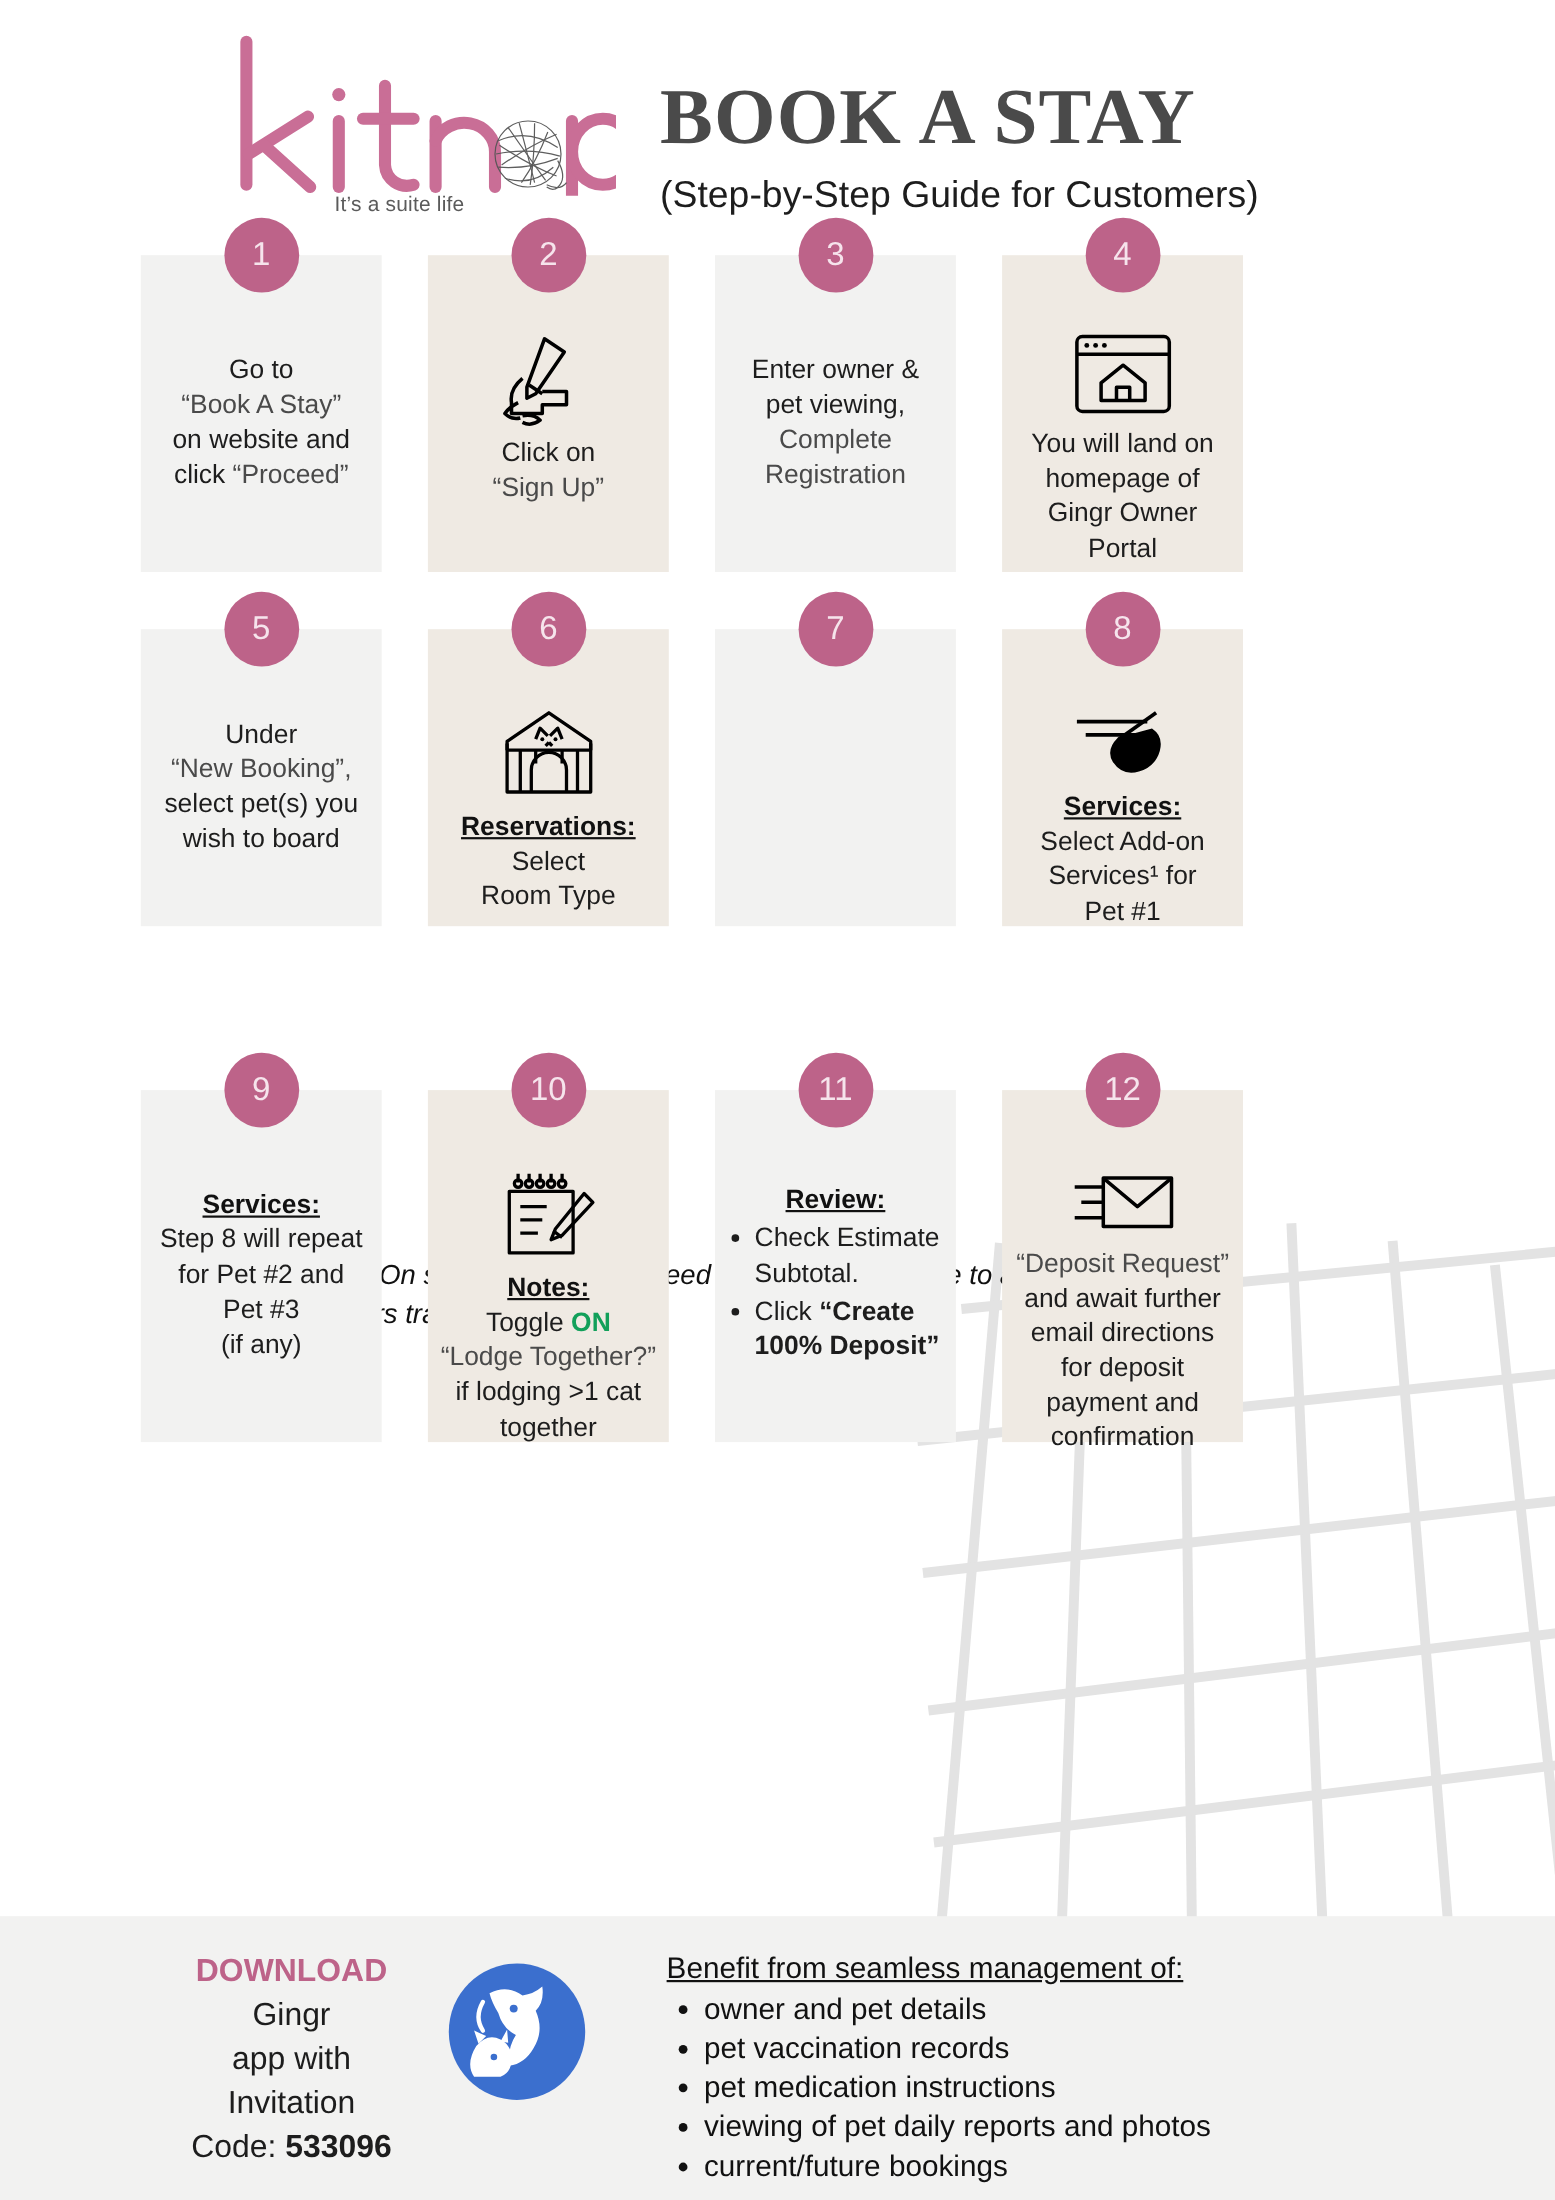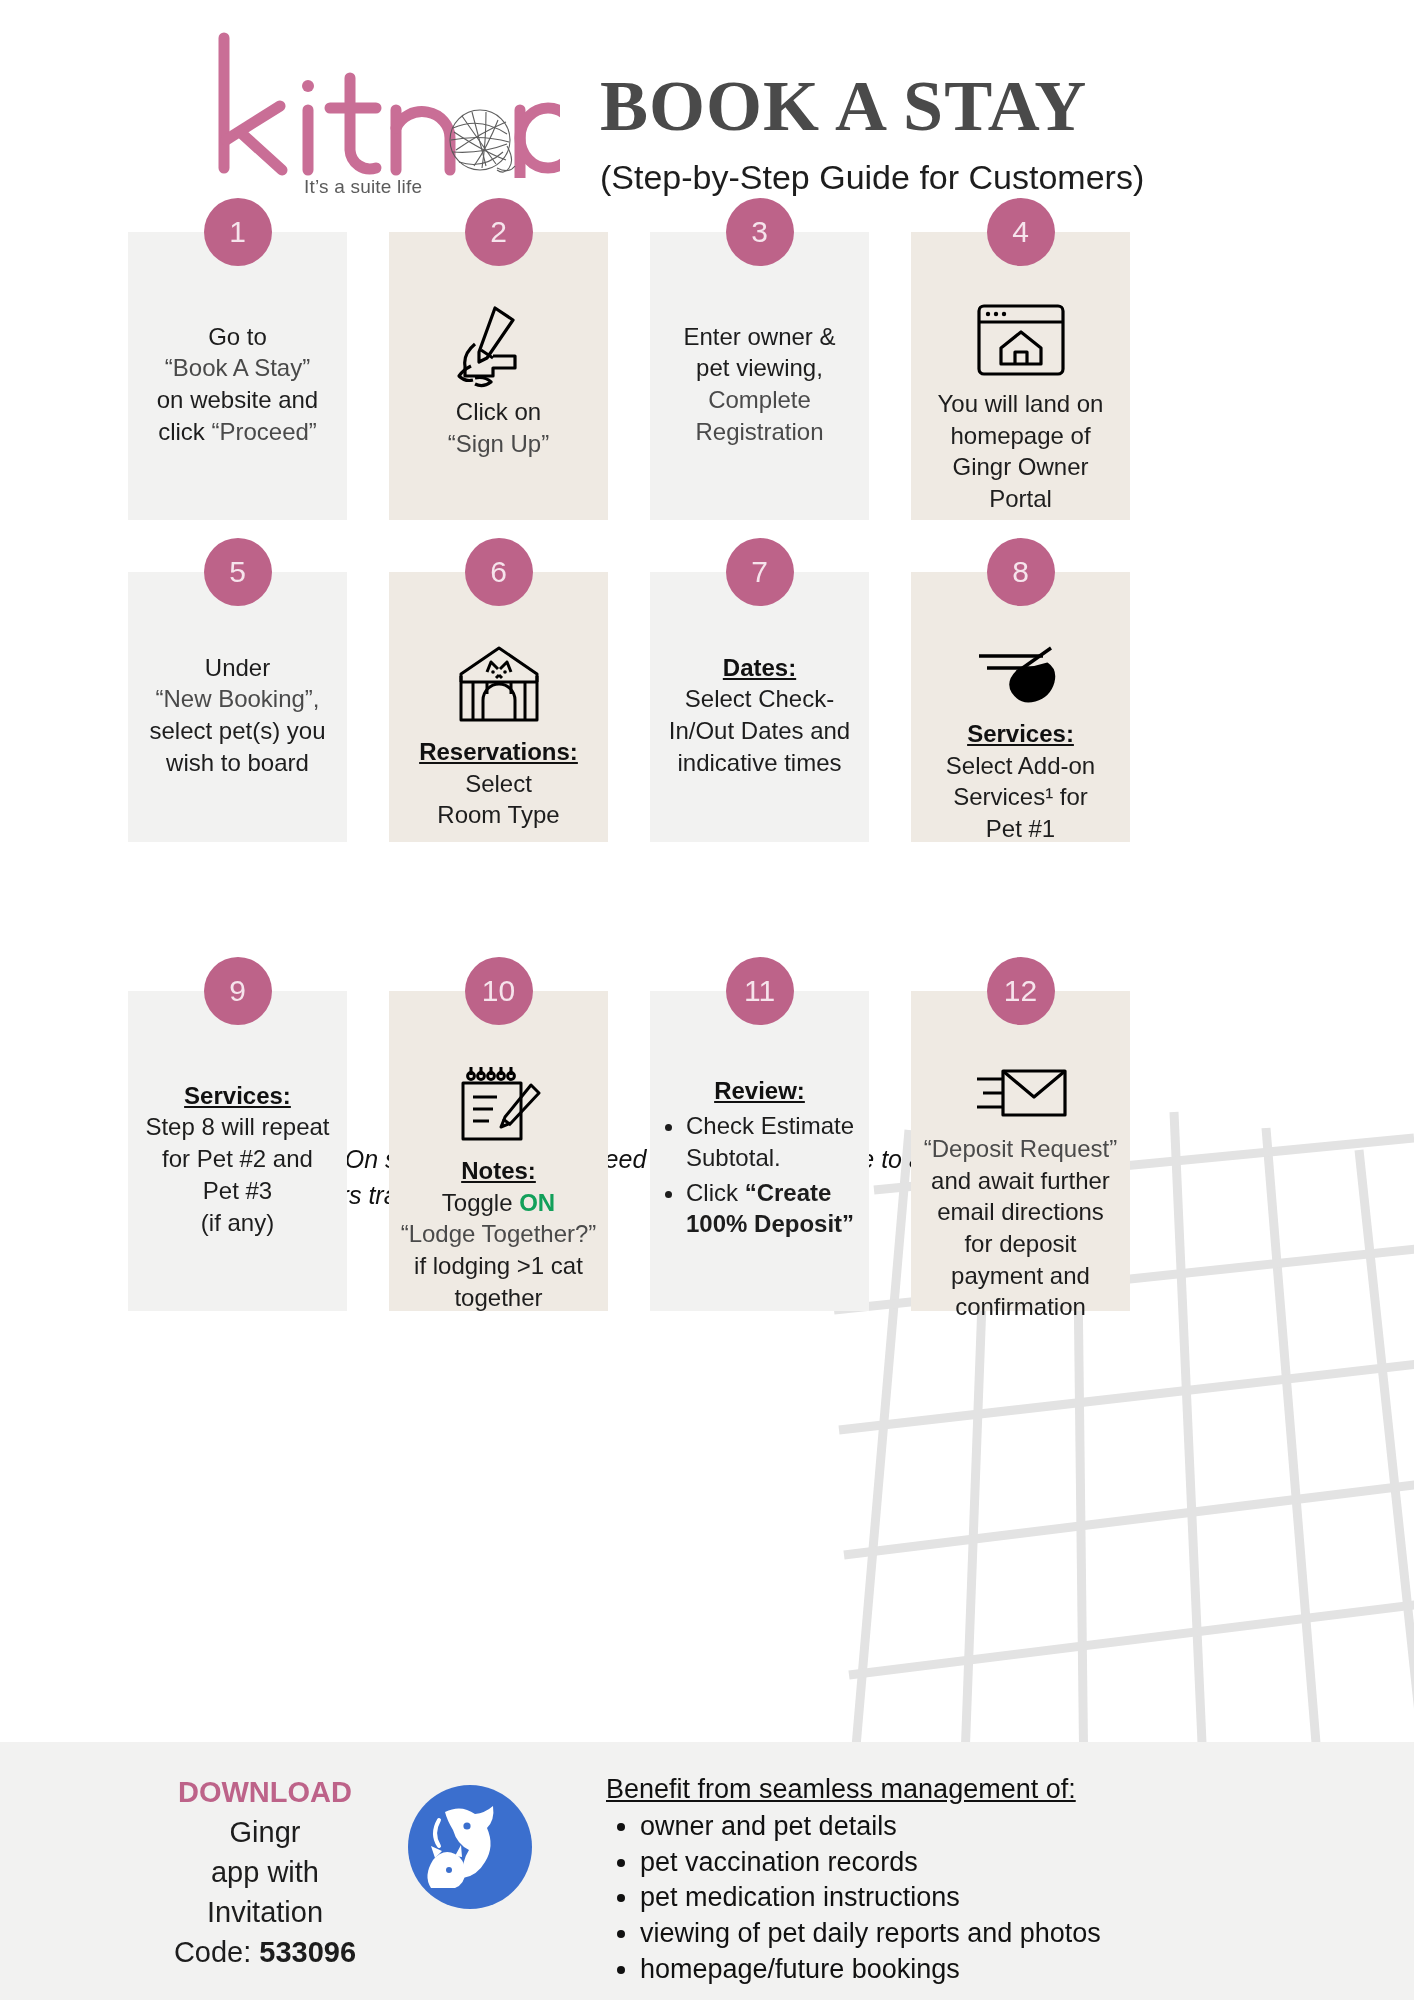--- a/index.html
+++ b/index.html
@@ -389,26 +389,20 @@
         <u>Reservations:</u><br>
         <span>Select</span><br>
         <span>Room Type</span>
       </div>
     </div>
   </div>
 
   <div class="cardslot">
     <div class="card txt-mid">
       <div class="badge">7</div>
-      <div class="card-text">
-        <u>Dates:</u><br>
-        <span>Select Check-</span><br>
-        <span>In/Out Dates and</span><br>
-        <span>indicative times</span>
-      </div>
     </div>
   </div>
 
   <div class="cardslot">
     <div class="card beige">
       <div class="badge">8</div>
       <div class="card-icon">
         <svg width="96" height="66" viewBox="0 0 96 66" fill="none" stroke="#000" stroke-width="3">
           <path d="M6 14 L70 14" stroke-width="3.4"></path>
           <path d="M14 26 L66 26" stroke-width="3.4"></path>
@@ -527,16 +521,16 @@
     </svg>
   </div>
 
   <div class="footer-right">
     <div class="benefit-head">Benefit from seamless management of:</div>
     <ul class="benefit-list">
       <li>owner and pet details</li>
       <li>pet vaccination records</li>
       <li>pet medication instructions</li>
       <li>viewing of pet daily reports and photos</li>
-      <li>homepage/future bookings</li>
+      <li>current/future bookings</li>
     </ul>
   </div>
 </div>
 
 </body></html>

